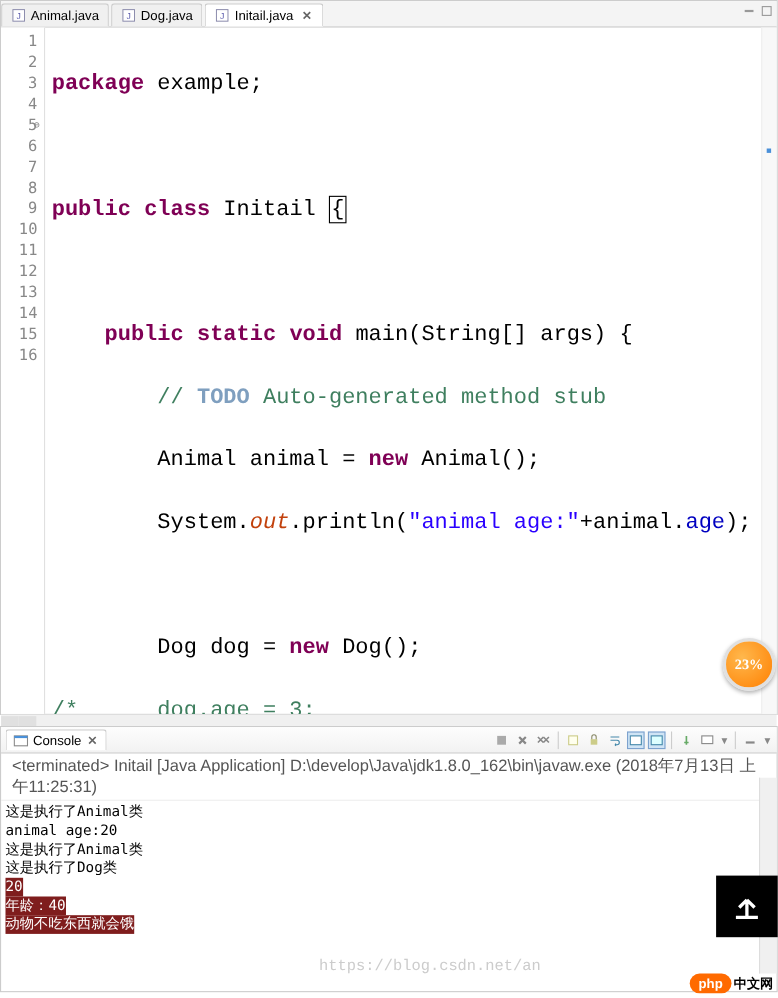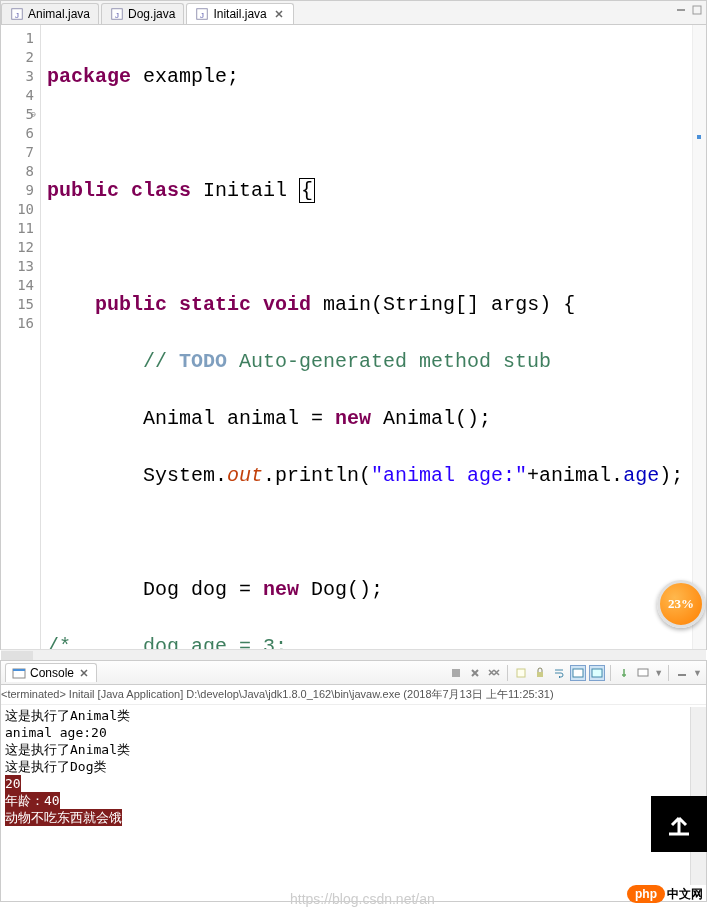--- a/index.html
+++ b/index.html
@@ -35,29 +35,29 @@
     .hscroll::before, .hscroll::after { content: ''; width: 16px; height: 14px; background: #e0e0e0; }
     
     .console-container { margin-top: 10px; border: 1px solid #ccc; background: #fff; height: 242px; position: relative; }
     .console-header { display: flex; align-items: center; background: linear-gradient(#fdfdfd, #f2f2f2); border-bottom: 1px solid #ccc; height: 24px; padding: 0 4px; font-family: "Segoe UI", sans-serif; font-size: 12px; }
     .console-tab { display: flex; align-items: center; padding: 2px 6px; background: #fff; border: 1px solid #ccc; border-bottom: none; border-radius: 3px 3px 0 0; }
     .console-toolbar { margin-left: auto; display: flex; gap: 3px; align-items: center; }
     .tb-btn { width: 16px; height: 16px; cursor: pointer; display: flex; align-items: center; justify-content: center; }
     .tb-sep { width: 1px; height: 16px; background: #ccc; margin: 0 2px; }
     .tb-btn.active { background: #cfe4f5; border: 1px solid #7da2ce; }
     
-    .console-status { font-family: "Segoe UI", sans-serif; font-size: 11px; color: #555; padding: 2px 0; border-bottom: 1px solid #eee; }
+    .console-status { font-family: "Segoe UI", sans-serif; font-size: 15px; color: #555; padding: 2px 10px; border-bottom: 1px solid #eee; }
     .console-output { padding: 2px 4px; font-family: "Consolas", "SimSun", monospace; font-size: 13px; line-height: 17px; }
     .console-line { white-space: pre; }
     .console-line.selected { background: #7f1d1d; color: #fff; display: inline-block; }
     
     .widget-badge { position: absolute; right: 2px; top: 580px; width: 48px; height: 48px; border-radius: 50%; background: radial-gradient(circle at 35% 35%, #ffb84d, #ff7f00); border: 3px solid #e0e0e0; display: flex; align-items: center; justify-content: center; color: #fff; font-weight: bold; font-family: "Segoe UI"; box-shadow: 0 2px 4px rgba(0,0,0,0.3); }
     
     .upload-icon { position: absolute; right: 0; top: 796px; width: 56px; height: 56px; background: #000; display: flex; align-items: center; justify-content: center; }
-    .watermark { position: absolute; bottom: 0; left: 290px; color: #ccc; font-family: Liberation Sans, sans-serif; font-size: 14px; }
+    .watermark { position: absolute; bottom: 20px; left: 290px; color: #ccc; font-family: Liberation Mono, monospace; font-size: 14px; }
     .php-logo { position: absolute; bottom: 4px; right: 4px; display: flex; align-items: center; font-family: "Arial"; font-size: 12px; font-weight: bold; justify-content: space-between; }
     .php-badge { background: #ff6a00; color: #fff; border-radius: 10px; padding: 2px 8px; margin-right: 2px; }
     .vscroll-console { position: absolute; right: 0; top: 46px; bottom: 16px; width: 16px; background: #f0f0f0; border-left: 1px solid #ddd; }
   </style>
 </head>
 <body>
 
 <div class="editor-container">
   <div class="tab-bar">
     <div class="tab">

